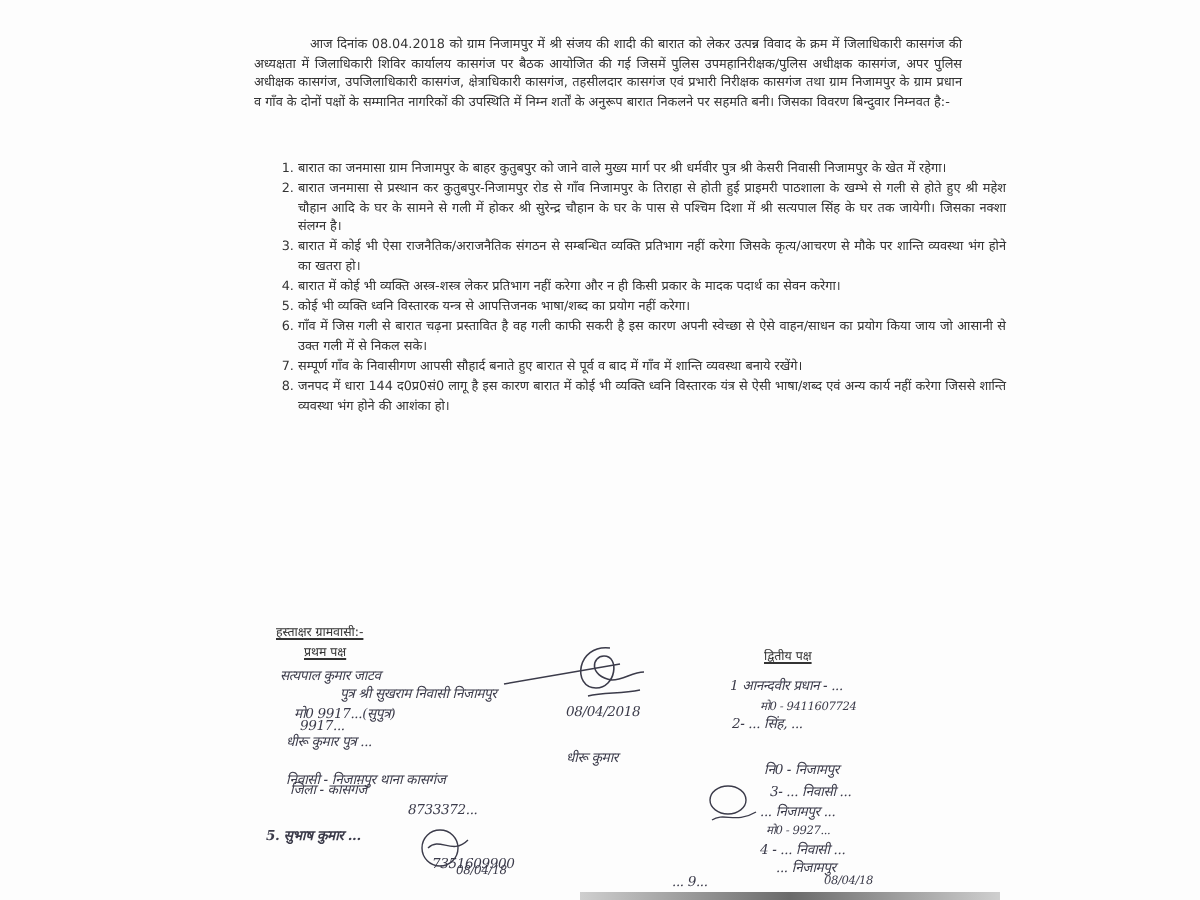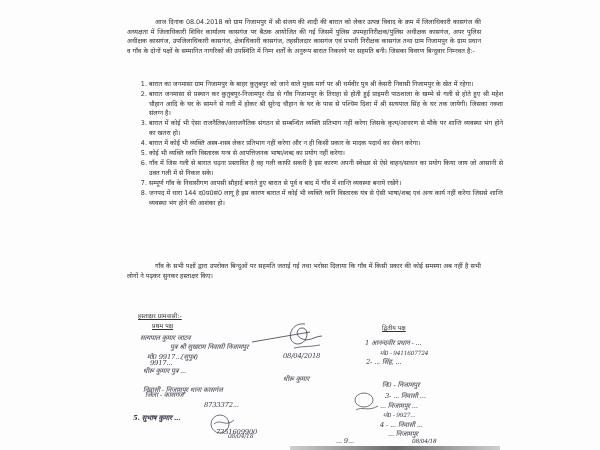--- a/index.html
+++ b/index.html
@@ -37,23 +37,20 @@
     <li>बारात का जनमासा ग्राम निजामपुर के बाहर कुतुबपुर को जाने वाले मुख्य मार्ग पर श्री धर्मवीर पुत्र श्री केसरी निवासी निजामपुर के खेत में रहेगा।</li>
     <li>बारात जनमासा से प्रस्थान कर कुतुबपुर-निजामपुर रोड से गाँव निजामपुर के तिराहा से होती हुई प्राइमरी पाठशाला के खम्भे से गली से होते हुए श्री महेश चौहान आदि के घर के सामने से गली में होकर श्री सुरेन्द्र चौहान के घर के पास से पश्चिम दिशा में श्री सत्यपाल सिंह के घर तक जायेगी। जिसका नक्शा संलग्न है।</li>
     <li>बारात में कोई भी ऐसा राजनैतिक/अराजनैतिक संगठन से सम्बन्धित व्यक्ति प्रतिभाग नहीं करेगा जिसके कृत्य/आचरण से मौके पर शान्ति व्यवस्था भंग होने का खतरा हो।</li>
     <li>बारात में कोई भी व्यक्ति अस्त्र-शस्त्र लेकर प्रतिभाग नहीं करेगा और न ही किसी प्रकार के मादक पदार्थ का सेवन करेगा।</li>
     <li>कोई भी व्यक्ति ध्वनि विस्तारक यन्त्र से आपत्तिजनक भाषा/शब्द का प्रयोग नहीं करेगा।</li>
     <li>गाँव में जिस गली से बारात चढ़ना प्रस्तावित है वह गली काफी सकरी है इस कारण अपनी स्वेच्छा से ऐसे वाहन/साधन का प्रयोग किया जाय जो आसानी से उक्त गली में से निकल सके।</li>
     <li>सम्पूर्ण गाँव के निवासीगण आपसी सौहार्द बनाते हुए बारात से पूर्व व बाद में गाँव में शान्ति व्यवस्था बनाये रखेंगे।</li>
     <li>जनपद में धारा 144 द0प्र0सं0 लागू है इस कारण बारात में कोई भी व्यक्ति ध्वनि विस्तारक यंत्र से ऐसी भाषा/शब्द एवं अन्य कार्य नहीं करेगा जिससे शान्ति व्यवस्था भंग होने की आशंका हो।</li>
   </ol>
 
-  <div class="body-text closing">
-    <p class="para">गाँव के सभी पक्षों द्वारा उपरोक्त बिन्दुओं पर सहमति जताई गई तथा भरोसा दिलाया कि गाँव में किसी प्रकार की कोई समस्या अब नहीं है सभी लोगों ने पढ़कर सुनकर हस्ताक्षर किए।</p>
-  </div>
 
   <div class="sig-head" style="left:138px; top:311px;">हस्ताक्षर ग्रामवासी:-</div>
   <div class="sig-head" style="left:152px; top:321px;">प्रथम पक्ष</div>
   <div class="sig-head" style="left:382px; top:323px;">द्वितीय पक्ष</div>
 
   <div class="hand" style="left:140px; top:333px;">सत्यपाल कुमार जाटव</div>
   <div class="hand" style="left:138px; top:342px;margin-left:32px;">पुत्र श्री सुखराम निवासी निजामपुर</div>
   <div class="hand" style="left:147px; top:352px;">मो0 9917...(सुपुत्र)</div>
   <div class="hand" style="left:150px; top:359px;">9917...</div>
   <div class="hand" style="left:143px; top:366px;">धीरू कुमार  पुत्र  ...</div>

